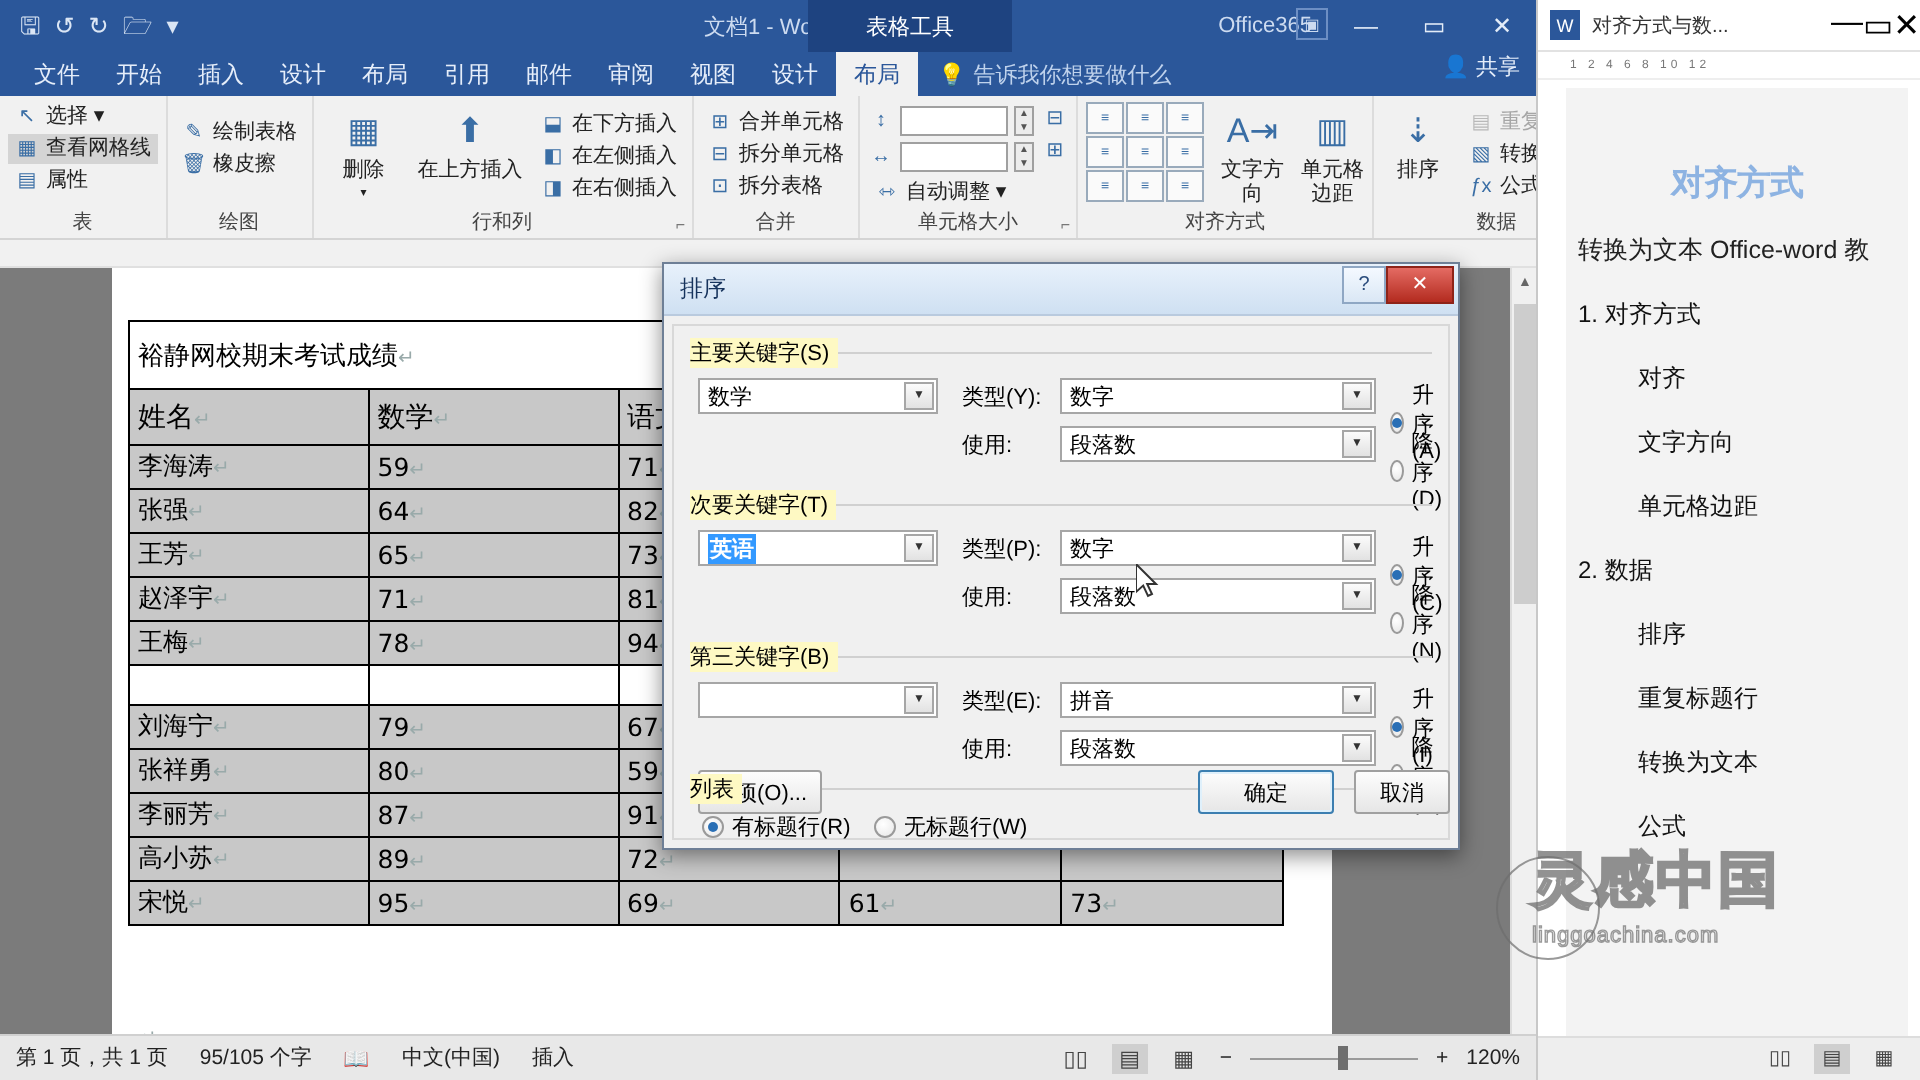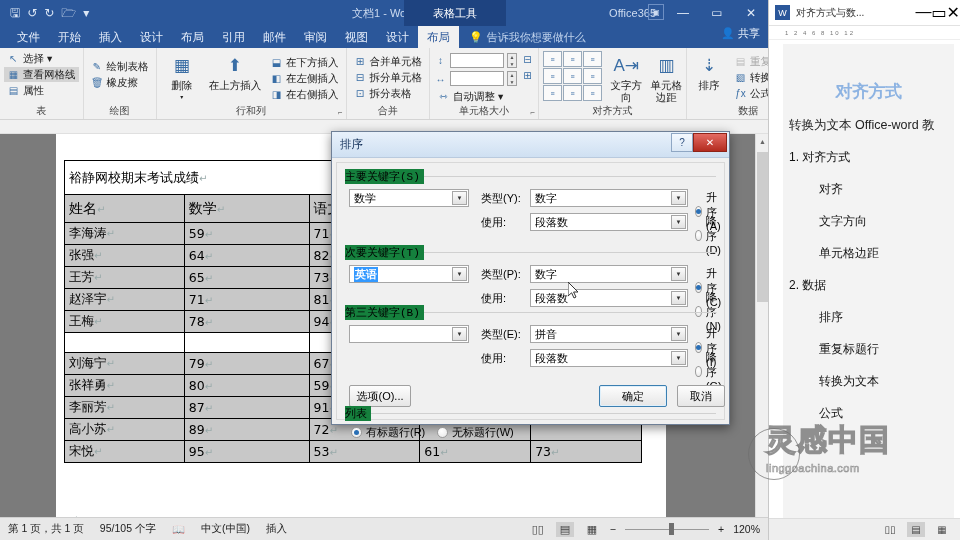--- a/index.html
+++ b/index.html
@@ -115,21 +115,21 @@
     height: 26px; background: linear-gradient(to bottom,#e8f1fb,#cfe0f2);
     border-bottom: 1px solid #b9cade; display: flex; align-items: center; padding-left: 8px;
     font-size: 11.5px; color: #16335c;
   }
   .dlg-title-btns { margin-left: auto; display: flex; height: 26px; }
   .dlg-title-btns .b { width: 22px; height: 19px; margin-top: 1px; border: 1px solid #8fa7c4; display:flex;align-items:center;justify-content:center; font-size:10px; color:#2b4d7d; background:linear-gradient(to bottom,#f4f9ff,#dae7f5);}
   .dlg-title-btns .b.x { width: 34px; background: linear-gradient(to bottom,#e46b63,#b32b1f); color:#fff; border-color:#8e2318; margin-right:2px;}
   .dlg-body { position: relative; margin: 4px; height: 258px; background: #f0f0f0; border: 1px solid #d8d8d8; }
 
   .fieldset { position: absolute; left: 8px; right: 8px; }
-  .legend { font-size: 11px; color: #000; margin-bottom: 2px; display:inline-block; background:#15803d; padding-right:4px;font-family:Liberation Mono, monospace; }
+  .legend { font-size: 11px; color: #000; margin-bottom: 2px; display:inline-block; background:#fef9c3; padding-right:4px; }
   .fsline { position:absolute; left:0; right:0; top:7px; height:1px; background:#d0d0d0; z-index:0;}
   .legend { position: relative; z-index: 1; }
 
   .combo { position: relative; height: 18px; background: #fff; border: 1px solid #a6a6a6; display:flex; align-items:center; padding-left: 4px; font-size: 11px; }
   .combo .arrow { position:absolute; right: 1px; top: 1px; width: 15px; height: 14px; background: linear-gradient(to bottom,#fbfbfb,#e2e2e2); border: 1px solid #a6a6a6; display:flex;align-items:center;justify-content:center; font-size:6px; color:#333;}
   .combo.sel-text span.v { background: #3399ff; color: #fff; padding: 0 1px; font-weight: bold; }
   .lbl { font-size: 11px; color:#000; }
   .radio { display: flex; align-items: center; gap: 4px; font-size: 11px; }
   .rdot { width: 11px; height: 11px; border-radius: 50%; border: 1px solid #9a9a9a; background: radial-gradient(circle at 40% 35%, #ffffff, #e7e7e7); display:flex;align-items:center;justify-content:center; }
   .rdot.on::after { content:""; width: 5px; height: 5px; border-radius: 50%; background: #2a6fb5; }
@@ -470,21 +470,21 @@
           <tr class="shade">
                 <td><span>高小苏</span><span class="pilcrow">↵</span></td>
                 <td><span>89</span><span class="pilcrow">↵</span></td>
                 <td><span>72</span><span class="pilcrow">↵</span></td>
                 <td></td>
                 <td></td>
               </tr>
           <tr class="shade">
                 <td><span>宋悦</span><span class="pilcrow">↵</span></td>
                 <td><span>95</span><span class="pilcrow">↵</span></td>
-                <td><span>53</span><span class="pilcrow">↵</span></td>
+                <td><span>69</span><span class="pilcrow">↵</span></td>
                 <td><span>61</span><span class="pilcrow">↵</span></td>
                 <td><span>73</span><span class="pilcrow">↵</span></td>
               </tr>
         </tbody>
           </table>
         <div style="position:absolute;left:14px;top:380px;font-size:10px;color:#9aa">↵</div>
       </div>
 
       <div class="vscroll">
         <div class="vsarrow" style="top:0">▲</div>
@@ -586,21 +586,21 @@
         <div class="radio" style="position:absolute;left:350px;top:21px">
           <span class="rdot on"></span>
           <span>升序(C)</span>
         </div>
         <div class="radio" style="position:absolute;left:350px;top:45px">
           <span class="rdot"></span>
           <span>降序(N)</span>
         </div>
       </div>
 
-      <div class="fieldset" style="top:142px;height:68px">
+      <div class="fieldset" style="top:158px;height:68px">
         <span class="fsline"></span>
         <span class="legend">第三关键字(B)</span>
         <div style="position:absolute;left:4px;top:20px;width:120px">
           <div class="combo">
             <span></span>
             <span class="arrow">▼</span>
           </div>
         </div>
         <div style="position:absolute;left:136px;top:22px" class="lbl">类型(E):</div>
         <div style="position:absolute;left:185px;top:20px;width:158px">
@@ -619,21 +619,21 @@
         <div class="radio" style="position:absolute;left:350px;top:21px">
           <span class="rdot on"></span>
           <span>升序(I)</span>
         </div>
         <div class="radio" style="position:absolute;left:350px;top:45px">
           <span class="rdot"></span>
           <span>降序(G)</span>
         </div>
       </div>
 
-      <div class="fieldset" style="top:243px;height:26px">
+      <div class="fieldset" style="top:224px;height:26px">
         <span class="fsline"></span>
         <span class="legend">列表</span>
         <div class="radio" style="position:absolute;left:6px;top:19px">
           <span class="rdot on"></span>
           <span>有标题行(R)</span>
         </div>
         <div class="radio" style="position:absolute;left:92px;top:19px">
           <span class="rdot"></span>
           <span>无标题行(W)</span>
         </div>

